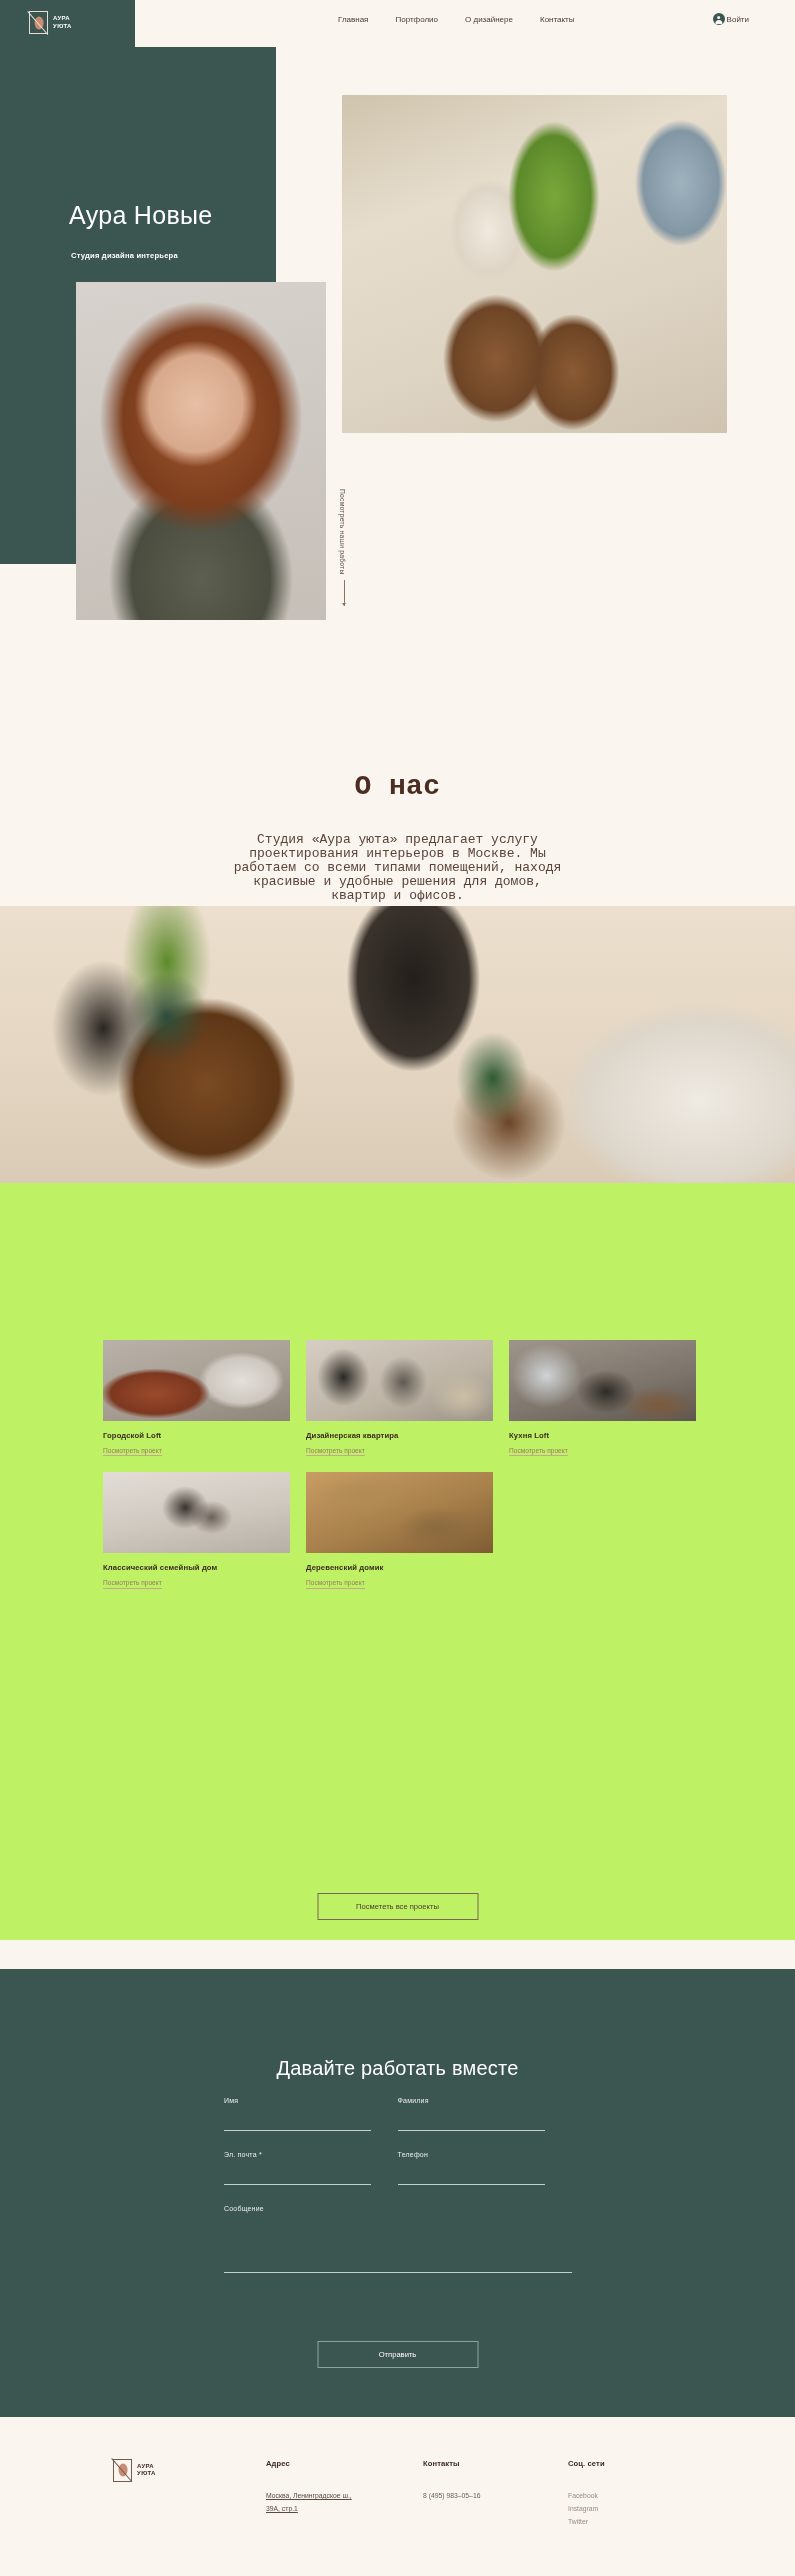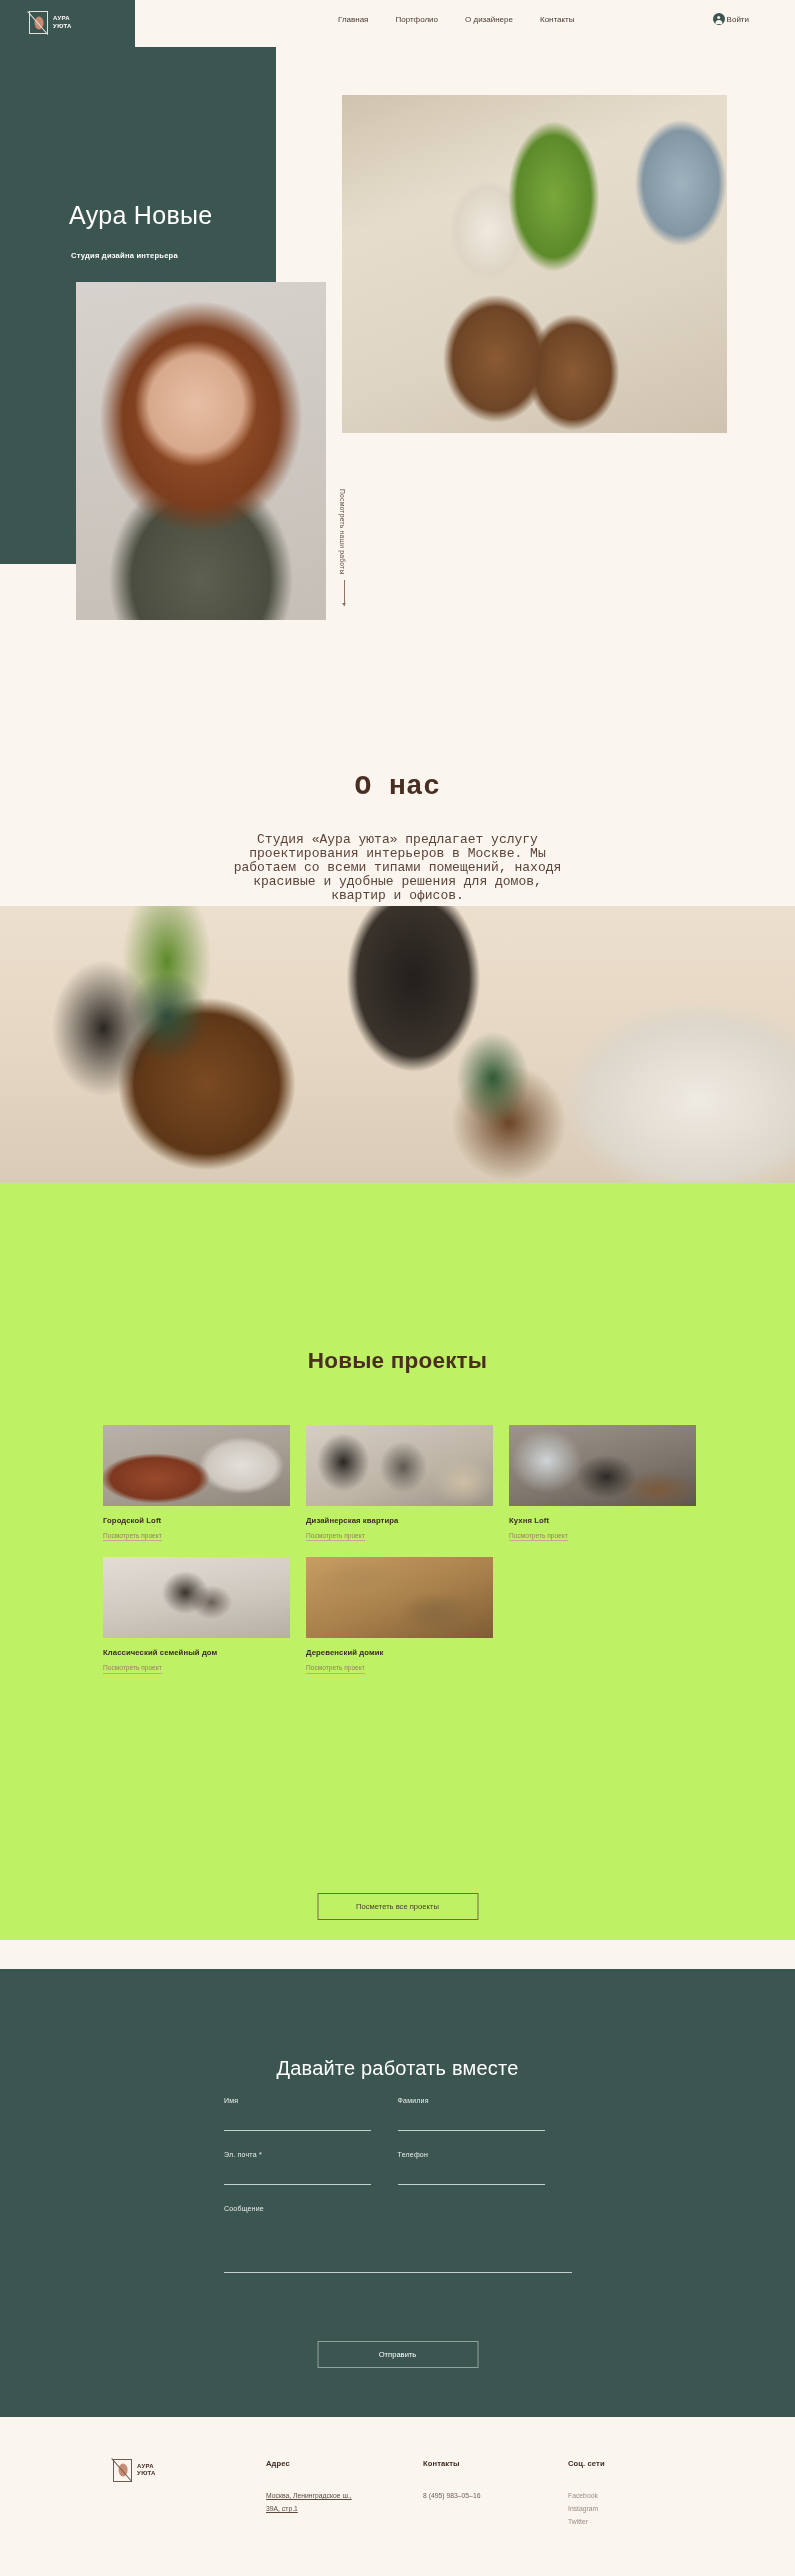--- a/index.html
+++ b/index.html
@@ -160,21 +160,21 @@
   .projects {
     position: absolute; top: 1183px; left: 0;
     width: 795px; height: 757px;
     background: #bef264;
   }
   .projects h2 {
     text-align: center; font-size: 22.5px; font-weight: 700;
     color: #4a2e22; letter-spacing: 0.2px; padding-top: 165px;
   }
   .grid {
-    position: absolute; top: 1425px; left: 103px;
+    position: absolute; top: 1340px; left: 103px;
     width: 596px;
     display: grid;
     grid-template-columns: repeat(3, 187px);
     column-gap: 17.7px; row-gap: 14.5px; gap: 16px;
   }
   .card { width: 187px; }
   .card-img {
     width: 187px; height: 81px;
     background-size: cover; background-position: center;
   }

